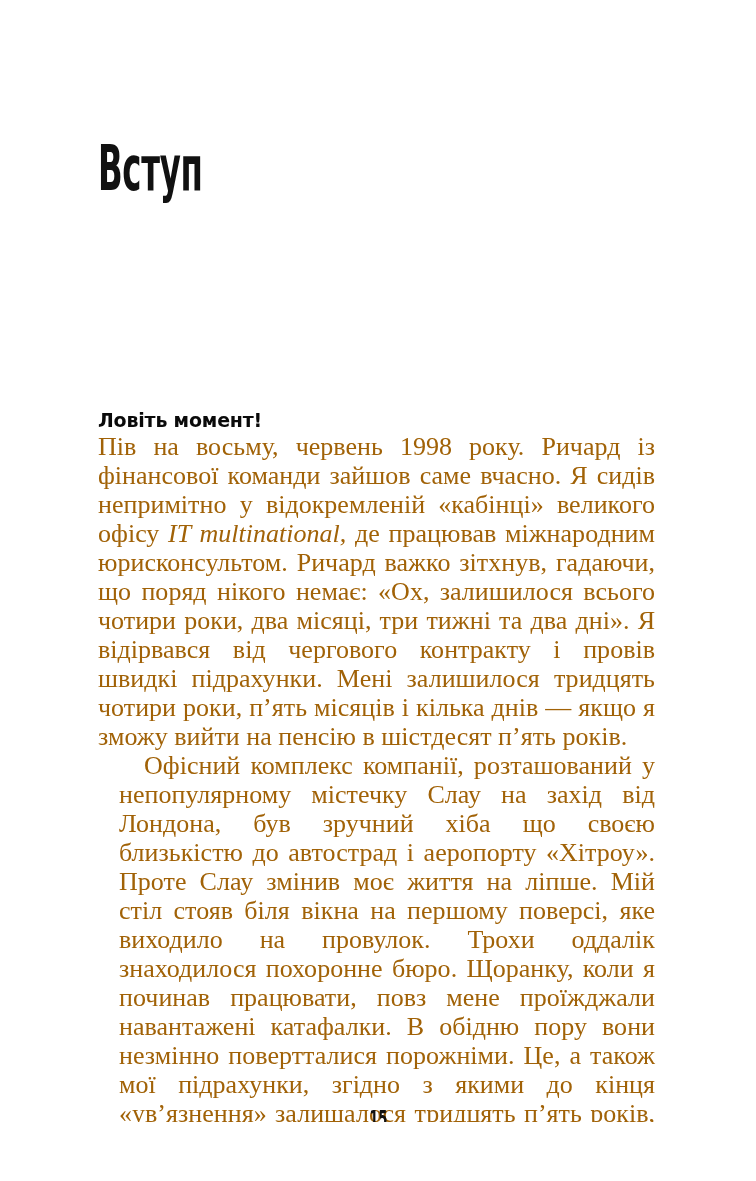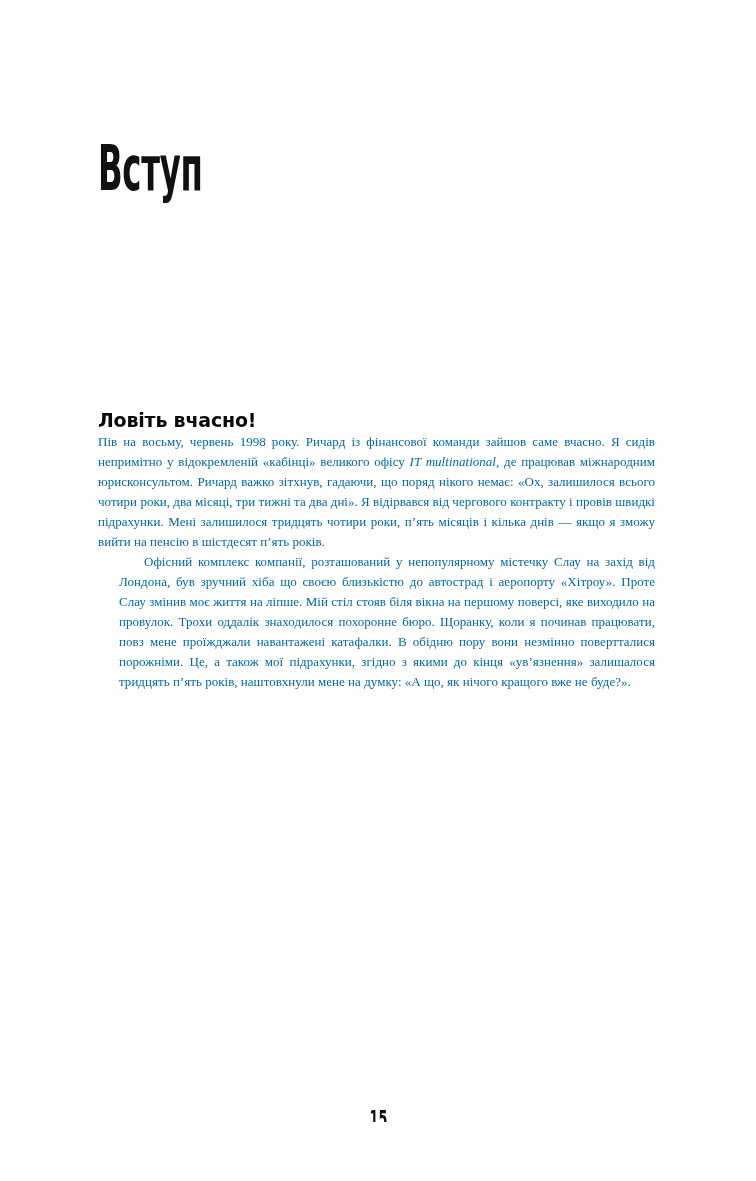--- a/index.html
+++ b/index.html
@@ -58,26 +58,26 @@
   .text-column {
     position: absolute;
     left: 98px;
     top: 432px;
     width: 557px;
   }
 
   .body-paragraph {
     margin: 0;
     font-family: "Liberation Serif", "DejaVu Serif", serif;
-    font-size: 13px;
-    line-height: 20px;
+    font-size: 26px;
+    line-height: 29px;
     text-align: justify;
     text-justify: inter-word;
     hyphens: manual;
-    color: #0369a1;
+    color: #a16207;
     letter-spacing: 0.02px;
   }
 
   .body-paragraph.indented {
     text-indent: 25px;
     margin-left: 21px;
   }
 
   .body-paragraph em,
   .italic {
@@ -103,21 +103,21 @@
     letter-spacing: 0px;
   }
 </style>
 </head>
 <body>
 
 <div class="page">
 
   <h1 class="chapter-title">Вступ</h1>
 
-  <h2 class="section-heading">Ловіть вчасно!</h2>
+  <h2 class="section-heading">Ловіть момент!</h2>
 
   <div class="text-column">
 
   <p class="body-paragraph"><span>Пів на восьму, червень 1998 року. Ричард із фінансової команди зайшов саме вчасно. Я сидів непримітно у відокремленій «кабінці» великого офісу </span><em>IT multinational,</em><span> де працював міжнародним юрисконсультом. Ричард важко зітхнув, гадаючи, що поряд нікого немає: «Ох, залишилося всього чотири роки, два місяці, три тижні та два дні». Я відірвався від чергового контракту і провів швидкі підрахунки. Мені залишилося тридцять чотири роки, п’ять місяців і кілька днів — якщо я зможу вийти на пенсію в шістдесят п’ять років.</span></p>
       <p class="body-paragraph indented"><span>Офісний комплекс компанії, розташований у непопулярному містечку Слау на захід від Лондона, був зручний хіба що своєю близькістю до автострад і аеропорту «Хітроу». Проте Слау змінив моє життя на ліпше. Мій стіл стояв біля вікна на першому поверсі, яке виходило на провулок. Трохи оддалік знаходилося похоронне бюро. Щоранку, коли я починав працювати, повз мене проїжджали навантажені катафалки. В обідню пору вони незмінно повертталися порожніми. Це, а також мої підрахунки, згідно з якими до кінця «ув’язнення» залишалося тридцять п’ять років, наштовхнули мене на думку: «А що, як нічого кращого вже не буде?».</span></p>
     </div>
 
   <div class="folio">
     <span>15</span>
   </div>

